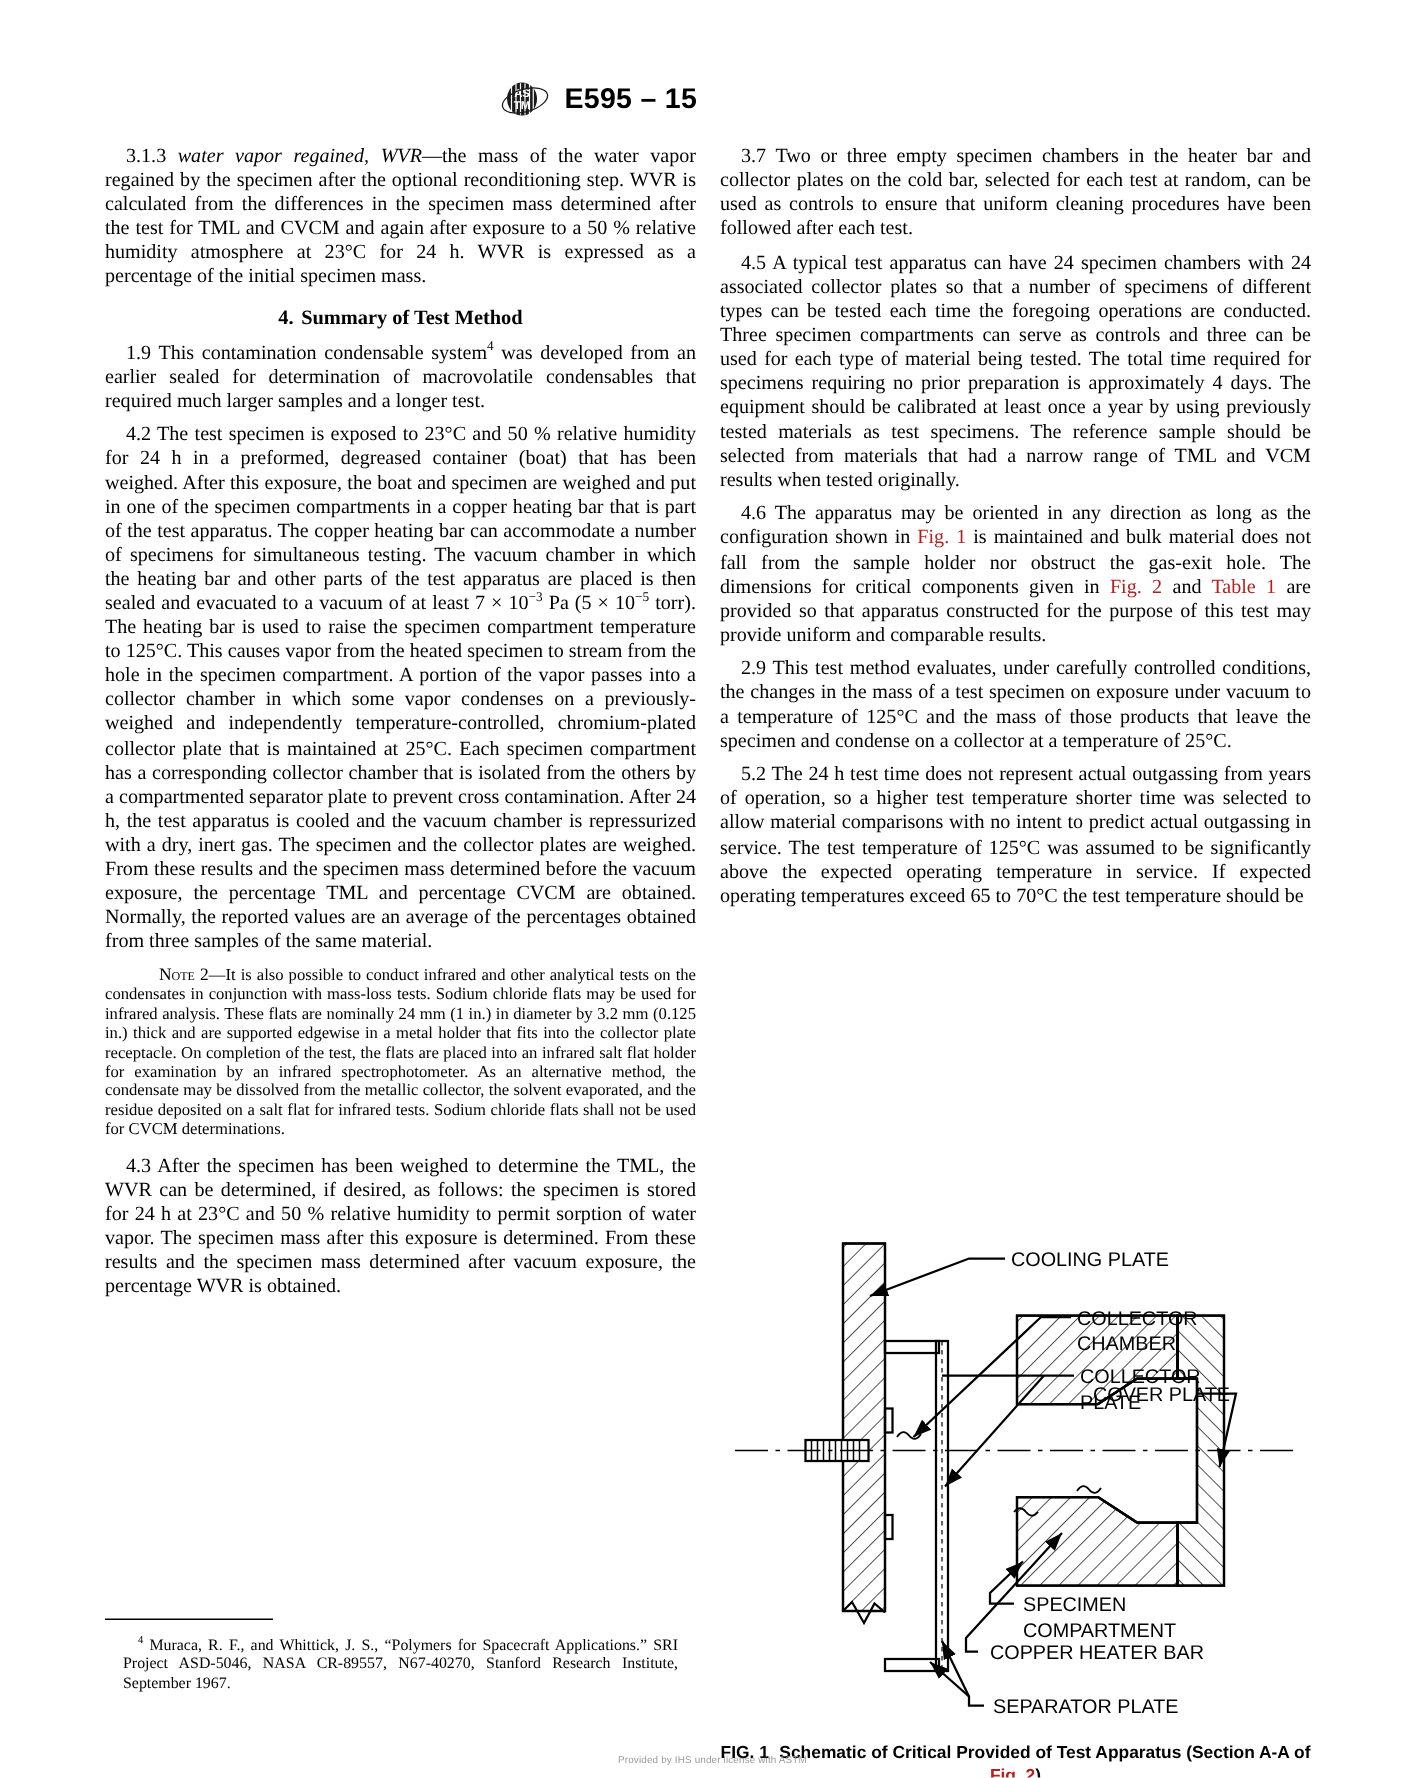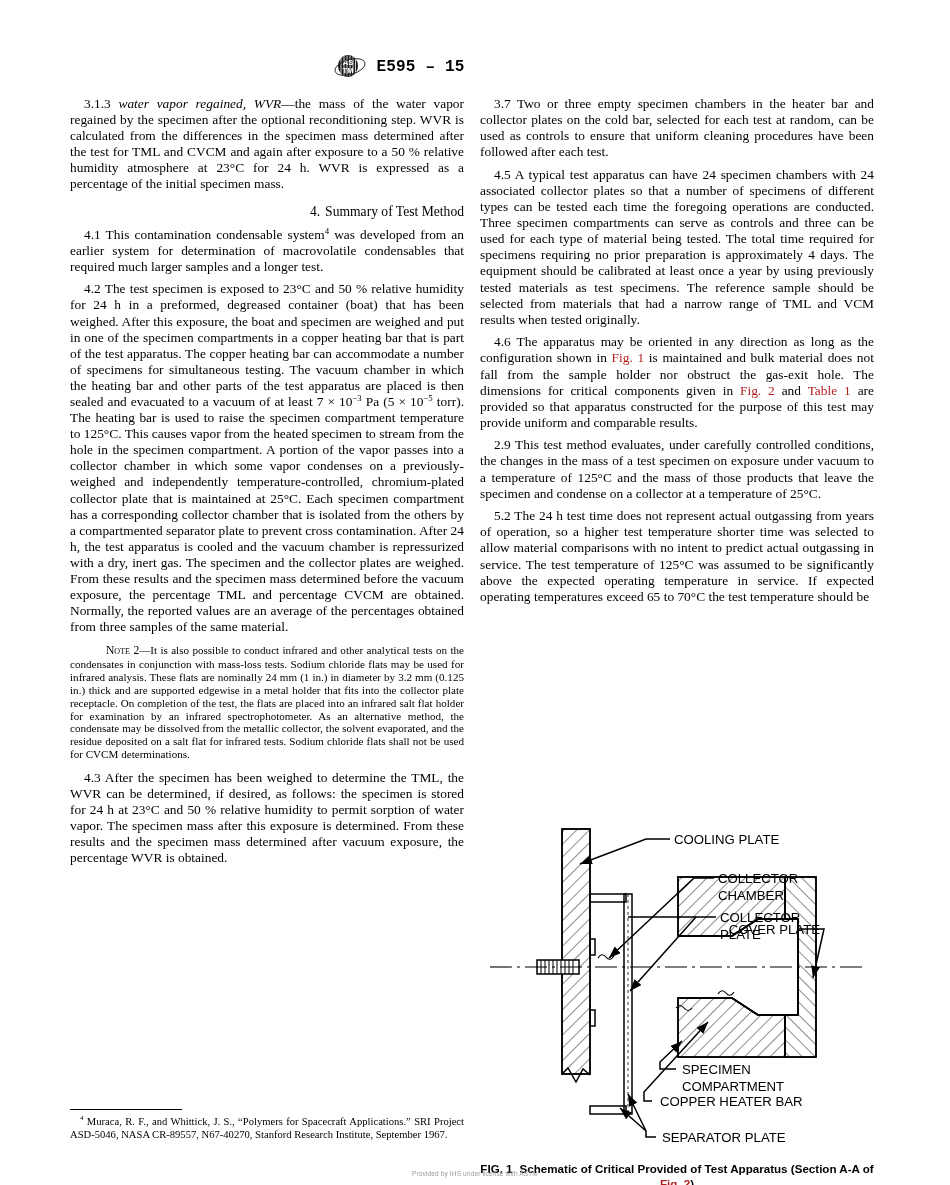--- a/index.html
+++ b/index.html
@@ -20,23 +20,23 @@
     top: 52px;
     left: 0;
     width: 798px;
     display: flex;
     align-items: center;
     justify-content: center;
     gap: 9px;
   }
   .astm-logo { width: 34px; height: 30px; display: block; }
   .doc-designation {
-    font-family: Liberation Mono, monospace;
+    font-family: Liberation Sans, sans-serif;
     font-weight: bold;
-    font-size: 16px;
+    font-size: 19px;
     letter-spacing: 0.2px;
   }
 
   
   .columns {
     position: absolute;
     top: 96px;
     left: 70px;
     width: 812px;
     height: 1045px;
@@ -51,23 +51,23 @@
     line-height: 16.1px;
     text-align: justify;
     text-justify: inter-word;
     hyphens: none;
   }
   p.body-par .indent { display: inline-block; width: 14px; }
 
   h3.sec-head {
     margin: 11px 0 7px 0;
     font-size: 13.6px;
-    font-weight: normal;
+    font-weight: bold;
     line-height: 16px;
-    text-align: right;
+    text-align: center;
   }
   h3.sec-head .num { margin-right: 5px; }
 
   .note-block {
     margin: 9px 0 9px 0;
     font-size: 11.1px;
     line-height: 12.85px;
     text-align: justify;
   }
   .note-block .note-lead {
@@ -92,21 +92,21 @@
   .footnote-rule {
     width: 112px;
     height: 0;
     border-top: 1px solid #000;
     margin: 0 0 6px 0;
   }
   .footnote-text {
     font-size: 10.6px;
     line-height: 12.3px;
     text-align: justify;
-    margin: 0;
+    margin: 12px;
   }
   .footnote-text .indent { display: inline-block; width: 10px; }
 
   
   .figure-area {
     position: absolute;
     left: 0;
     top: 690px;
     width: 394px;
   }
@@ -156,21 +156,21 @@
 </div>
 
 <div class="columns">
 
   <div class="col">
 
     <p class="body-par"><span class="indent"></span><span>3.1.3</span> <i>water vapor regained, WVR</i><span>—the mass of the water vapor regained by the specimen after the optional reconditioning step. WVR is calculated from the differences in the specimen mass determined after the test for TML and CVCM and again after exposure to a 50 % relative humidity atmosphere at 23°C for 24 h. WVR is expressed as a percentage of the initial specimen mass.</span></p>
 
     <h3 class="sec-head"><span class="num">4.</span><span>Summary of Test Method</span></h3>
 
-    <p class="body-par"><span class="indent"></span><span>4.1</span> <span>This contamination condensable system</span><sup>4</sup><span> was developed from an earlier system for determination of macrovolatile condensables that required much larger samples and a longer test.</span></p>
+    <p class="body-par"><span class="indent"></span><span>1.9</span> <span>This contamination condensable system</span><sup>4</sup><span> was developed from an earlier sealed for determination of macrovolatile condensables that required much larger samples and a longer test.</span></p>
 
     <p class="body-par"><span class="indent"></span><span>4.2</span> <span>The test specimen is exposed to 23°C and 50 % relative humidity for 24 h in a preformed, degreased container (boat) that has been weighed. After this exposure, the boat and specimen are weighed and put in one of the specimen compartments in a copper heating bar that is part of the test apparatus. The copper heating bar can accommodate a number of specimens for simultaneous testing. The vacuum chamber in which the heating bar and other parts of the test apparatus are placed is then sealed and evacuated to a vacuum of at least </span><span>7 × 10</span><sup>−3</sup><span> Pa (5 × 10</span><sup>−5</sup><span> torr)</span><span>. The heating bar is used to raise the specimen compartment temperature to 125°C. This causes vapor from the heated specimen to stream from the hole in the specimen compartment. A portion of the vapor passes into a collector chamber in which some vapor condenses on a previously-weighed and independently temperature-controlled, chromium-plated collector plate that is maintained at 25°C. Each specimen compartment has a corresponding collector chamber that is isolated from the others by a compartmented separator plate to prevent cross contamination. After 24 h, the test apparatus is cooled and the vacuum chamber is repressurized with a dry, inert gas. The specimen and the collector plates are weighed. From these results and the specimen mass determined before the vacuum exposure, the percentage TML and percentage CVCM are obtained. Normally, the reported values are an average of the percentages obtained from three samples of the same material.</span></p>
 
     <div class="note-block"><span class="indent"></span><span class="note-lead">Note 2</span><span>—It is also possible to conduct infrared and other analytical tests on the condensates in conjunction with mass-loss tests. Sodium chloride flats may be used for infrared analysis. These flats are nominally 24 mm (1 in.) in diameter by 3.2 mm (0.125 in.) thick and are supported edgewise in a metal holder that fits into the collector plate receptacle. On completion of the test, the flats are placed into an infrared salt flat holder for examination by an infrared spectrophotometer. As an alternative method, the condensate may be dissolved from the metallic collector, the solvent evaporated, and the residue deposited on a salt flat for infrared tests. Sodium chloride flats shall not be used for CVCM determinations.</span></div>
 
     <p class="body-par"><span class="indent"></span><span>4.3</span> <span>After the specimen has been weighed to determine the TML, the WVR can be determined, if desired, as follows: the specimen is stored for 24 h at 23°C and 50 % relative humidity to permit sorption of water vapor. The specimen mass after this exposure is determined. From these results and the specimen mass determined after vacuum exposure, the percentage WVR is obtained.</span></p>
 
     <div class="footnote-wrap">
       <div class="footnote-rule"></div>
       <p class="footnote-text"><span class="indent"></span><sup>4</sup> <span>Muraca, R. F., and Whittick, J. S., “Polymers for Spacecraft Applications.” SRI Project ASD-5046, NASA CR-89557, N67-40270, Stanford Research Institute, September 1967.</span></p>

